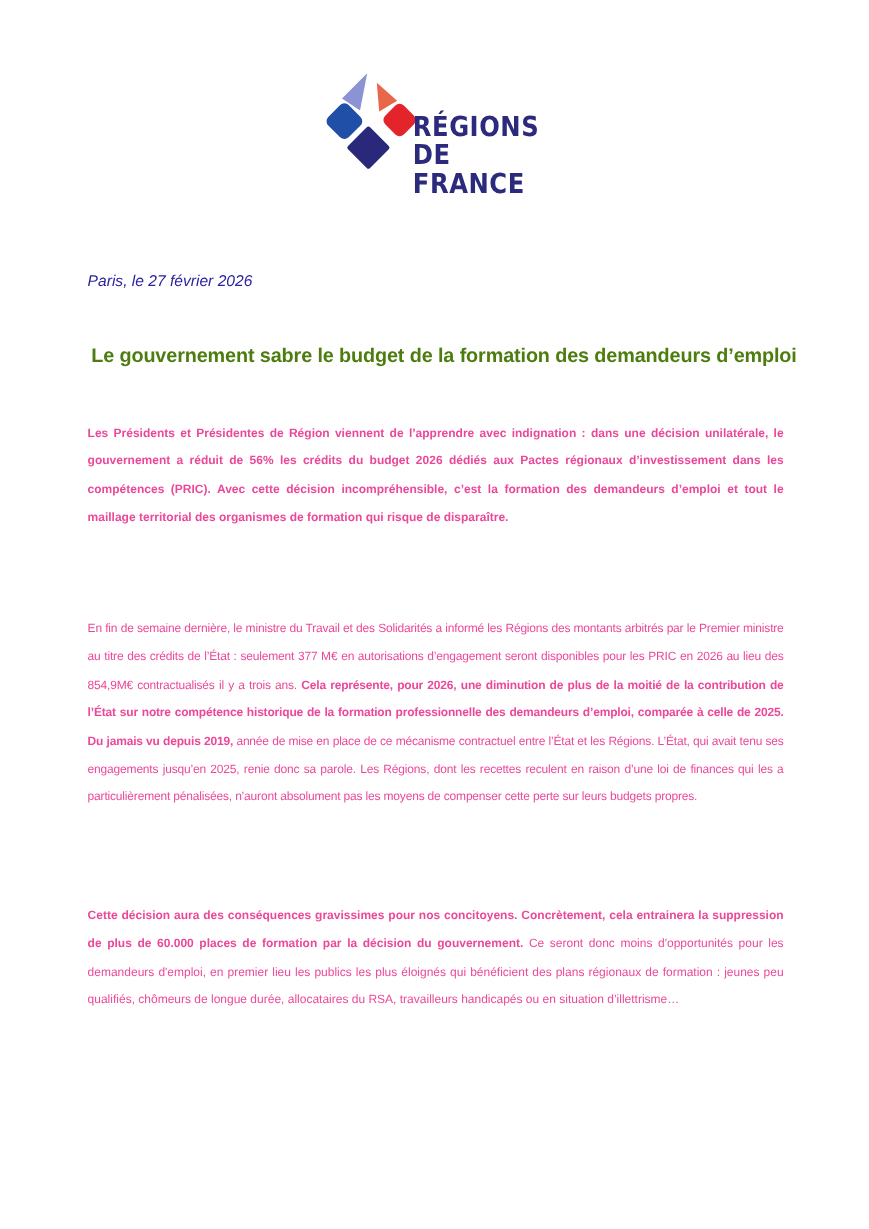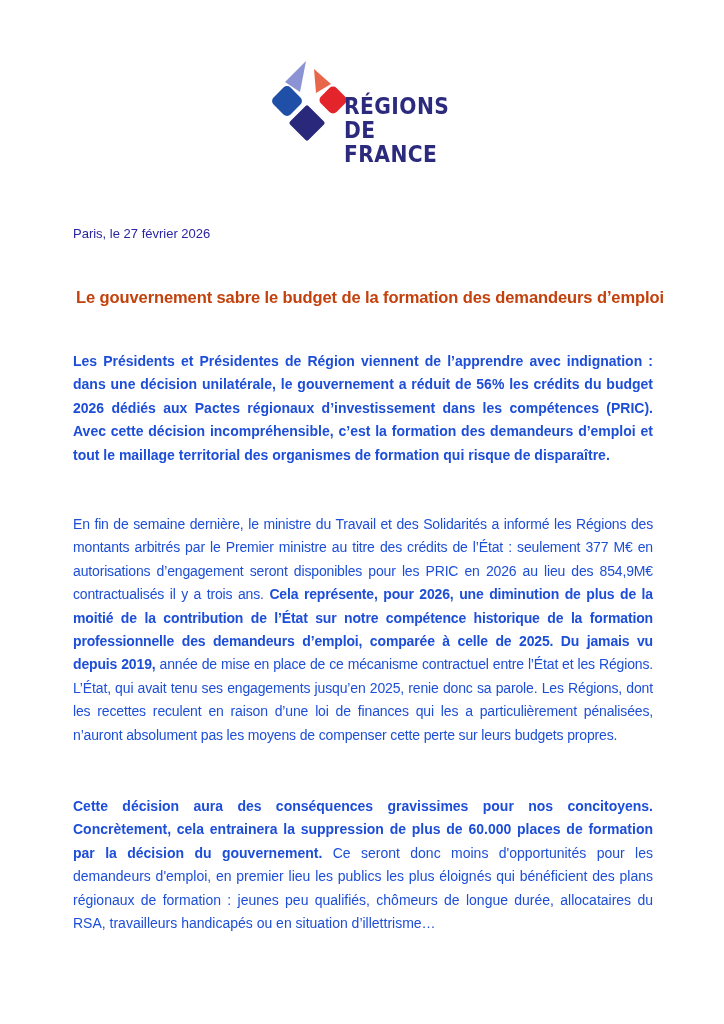--- a/index.html
+++ b/index.html
@@ -43,45 +43,45 @@
       transform-origin: left top;
     }
     .dateline {
       position: absolute;
       left: 73px;
       top: 225px;
       font-size: 13px;
       line-height: 18px;
       color: #2a24a0;
     }
-    .dateline .date { }
+    .dateline .date { font-style: italic; }
     .headline {
       position: absolute;
       left: 76px;
       top: 287px;
       width: 600px;
       font-size: 16.5px;
       font-weight: bold;
-      color: #c2410c;
+      color: #4d7c0f;
       line-height: 20px;
       letter-spacing: -0.1px;
     }
     .para {
       position: absolute;
       left: 73px;
       width: 580px;
-      font-size: 14px;
+      font-size: 10px;
       line-height: 23.4px;
       text-align: justify;
-      color: #1d4ed8;
+      color: #ec4899;
     }
     .para b { font-weight: bold; }
     .p1 { top: 350px; font-weight: bold; }
     .p2 { top: 513px; letter-spacing: -0.15px; }
-    .p3 { top: 795px; }
+    .p3 { top: 752px; }
   </style>
 </head>
 <body>
 
 <div class="logo">
   <svg class="mark" viewBox="0 0 82 88">
     <polygon points="37,3 31,34 16,24" fill="#8b93d4"></polygon>
     <polygon points="45,11 62,26 47,35" fill="#e8674a"></polygon>
     <rect x="6" y="31" width="24" height="24" rx="5" transform="rotate(45 18 43)" fill="#1f4fa6"></rect>
     <rect x="53" y="31" width="22" height="22" rx="5" transform="rotate(45 64 42)" fill="#e3242b"></rect>

